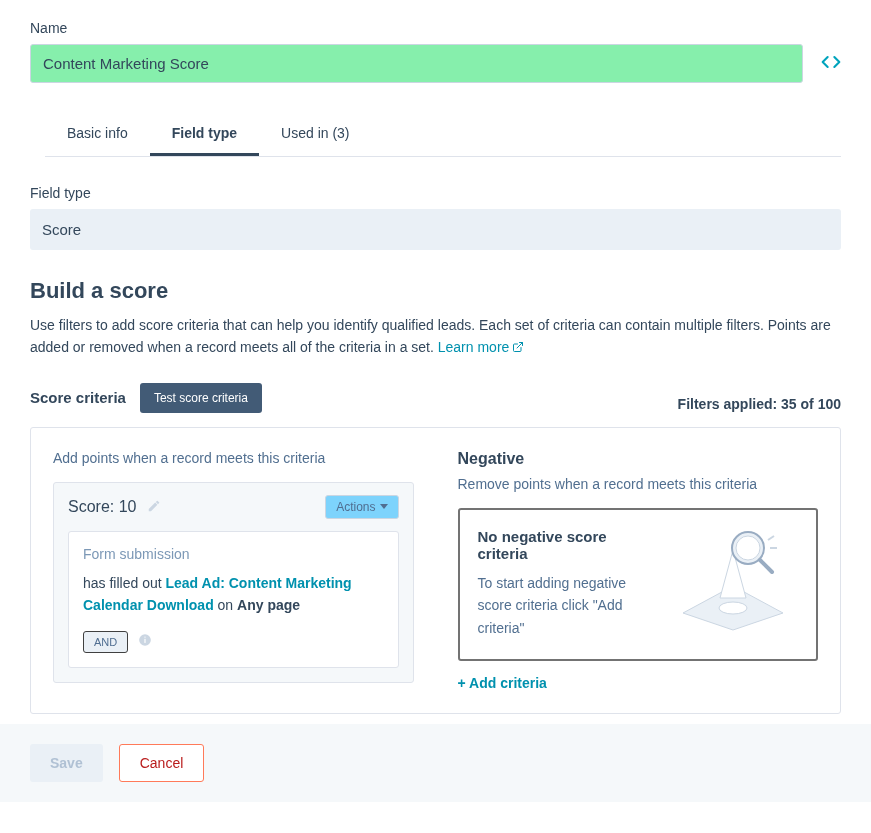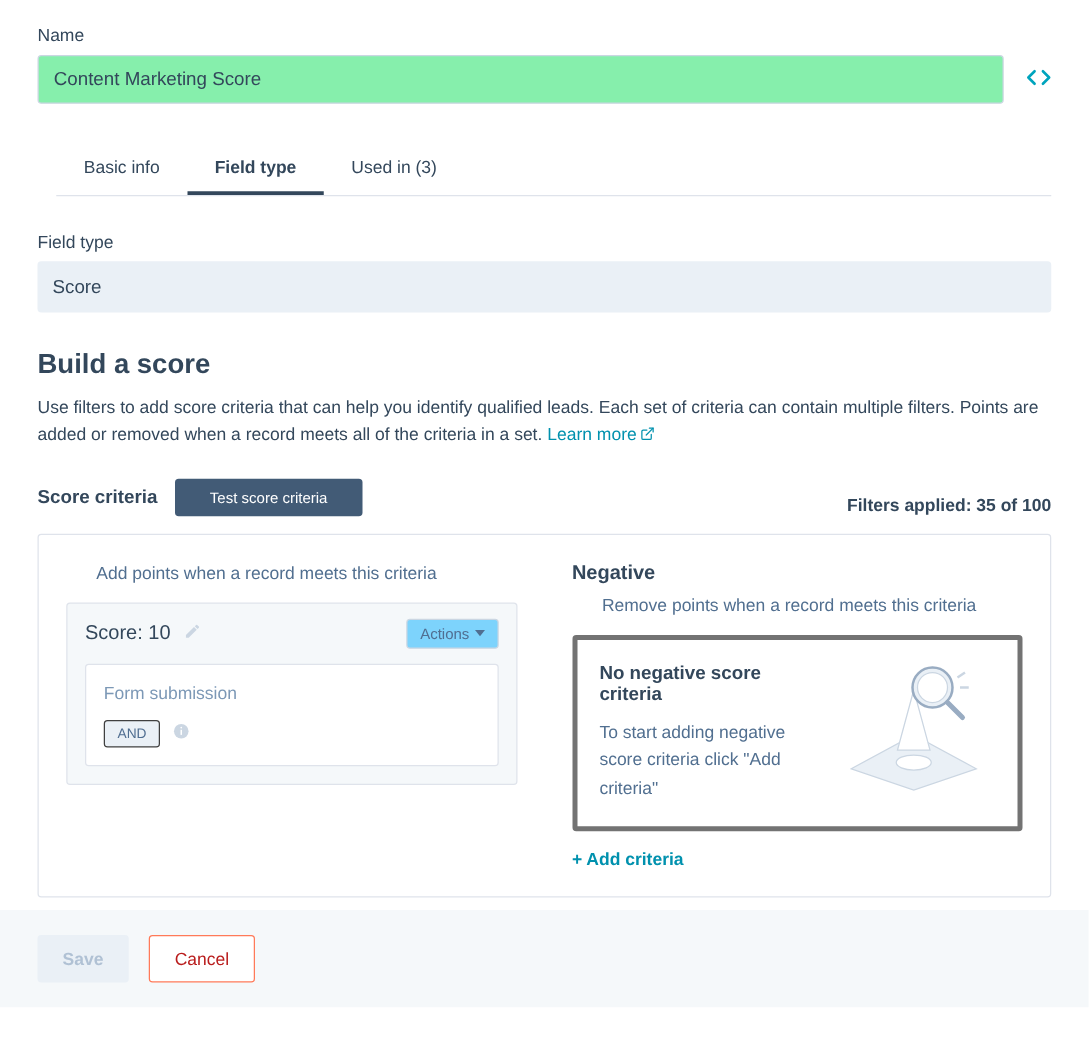--- a/index.html
+++ b/index.html
@@ -14,42 +14,42 @@
     .tab.active { font-weight: 600; border-bottom: 3px solid #33475b; }
     .section { margin-top: 28px; }
     .ftype-box { background: #eaf0f6; padding: 12px; border-radius: 3px; font-size: 15px; color: #33475b; margin-top: 8px; }
     .h2 { font-size: 22px; font-weight: 700; color: #33475b; margin-top: 28px; margin-bottom: 10px; }
     .desc { font-size: 14px; color: #33475b; line-height: 1.6; }
     .link { color: #0091ae; cursor: pointer; }
     .ext-icon { width: 12px; height: 12px; display: inline-block; vertical-align: -1px; margin-left: 3px; }
     .criteria-head { display: flex; align-items: center; justify-content: space-between; margin-top: 24px; margin-bottom: 14px; flex-wrap: wrap; }
     .criteria-head-left { display: flex; align-items: center; gap: 14px; }
     .h3 { font-size: 15px; font-weight: 700; }
-    .btn-primary { background: #425b76; color: #fff; border: none; padding: 8px 28px; border-radius: 3px; font-size: 12px; font-weight: 500; cursor: pointer; }
+    .btn-primary { background: #425b76; color: #fff; border: none; padding: 8px 14px; border-radius: 3px; font-size: 12px; font-weight: 500; cursor: pointer; }
     .filters-txt { font-size: 14px; font-weight: 700; margin-top: 12px; }
     .panel { border: 1px solid #dfe3eb; border-radius: 3px; display: flex; }
     .col { flex: 1; padding: 22px; }
     .col + .col { }
     .h4 { font-size: 16px; font-weight: 700; margin-bottom: 8px; }
-    .subtext { font-size: 14px; color: #516f90; margin-bottom: 16px; margin-left: 24px; }
+    .subtext { font-size: 14px; color: #516f90; margin-bottom: 16px; }
     .score-card { border: 1px solid #dfe3eb; border-radius: 3px; background: #f5f8fa; }
     .score-head { display: flex; justify-content: space-between; align-items: center; padding: 12px 14px; }
     .score-lbl { font-size: 16px; color: #33475b; }
     .pencil-icon { width: 14px; height: 14px; color: #cbd6e2; display: inline-block; vertical-align: -1px; margin-left: 6px; }
     .btn-actions { background: #7dd3fc; border: 1px solid #cbd6e2; color: #506e91; padding: 4px 10px; border-radius: 3px; font-size: 12px; cursor: pointer; display: flex; align-items: center; gap: 4px; }
     .caret { width: 0; height: 0; border-left: 4px solid transparent; border-right: 4px solid transparent; border-top: 5px solid #506e91; }
     .sub-card { margin: 0 14px 14px; background: #fff; border: 1px solid #dfe3eb; border-radius: 3px; padding: 14px; }
     .sub-title { font-size: 14px; color: #7c98b6; margin-bottom: 10px; }
     .sub-body { font-size: 14px; color: #33475b; line-height: 1.6; }
     .sub-body .link { font-weight: 600; }
     .strong { font-weight: 600; }
     .and-row { margin-top: 14px; display: flex; align-items: center; gap: 10px; }
     .and-chip { background: #eaf0f6; border: 1px solid #404040; padding: 4px 10px; border-radius: 3px; font-size: 11px; color: #506e91; }
     .info-icon { width: 14px; height: 14px; color: #7c98b6; }
-    .neg-card { border: 4px solid #737373; border-radius: 3px; padding: 18px; display: flex; gap: 20px; align-items: flex-start; }
+    .neg-card { border: 2px solid #737373; border-radius: 3px; padding: 18px; display: flex; gap: 20px; align-items: flex-start; }
     .neg-txt { flex: 1; }
     .neg-title { font-size: 15px; font-weight: 700; margin-bottom: 10px; }
     .neg-desc { font-size: 14px; color: #516f90; line-height: 1.6; }
     .neg-img { width: 130px; height: 110px; flex-shrink: 0; }
     .add-link { color: #0091ae; font-weight: 600; margin-top: 14px; display: inline-block; cursor: pointer; font-size: 14px; }
     .footer { background: #f5f8fa; padding: 20px 30px; display: flex; gap: 16px; margin-top: 10px; }
     .btn-save { background: #eaf0f6; color: #b0c1d4; border: none; padding: 10px 20px; border-radius: 3px; font-size: 14px; cursor: not-allowed; font-weight: bold; }
     .btn-cancel { background: #fff; color: #b91c1c; border: 1px solid #ff7a59; padding: 10px 20px; border-radius: 3px; font-size: 14px; cursor: pointer; }
   </style>
 </head>
@@ -110,20 +110,23 @@
                 </svg>
             </span>
           </span>
           <button class="btn-actions">
             <span>Actions</span>
             <span class="caret"></span>
           </button>
         </div>
         <div class="sub-card">
           <div class="sub-title">Form submission</div>
+          <div class="sub-body">
+            <span>has filled out </span><span class="link">Lead Ad: Content Marketing Calendar Download</span><span> on </span><span class="strong">Any page</span>
+          </div>
           <div class="and-row">
             <span class="and-chip">AND</span>
             <span>
               <svg class="info-icon" viewBox="0 0 24 24" fill="currentColor">
                   <circle cx="12" cy="12" r="10" fill="#cbd6e2"></circle>
                   <rect x="11" y="10" width="2" height="7" fill="#fff"></rect>
                   <circle cx="12" cy="7" r="1.2" fill="#fff"></circle>
                 </svg>
             </span>
           </div>

